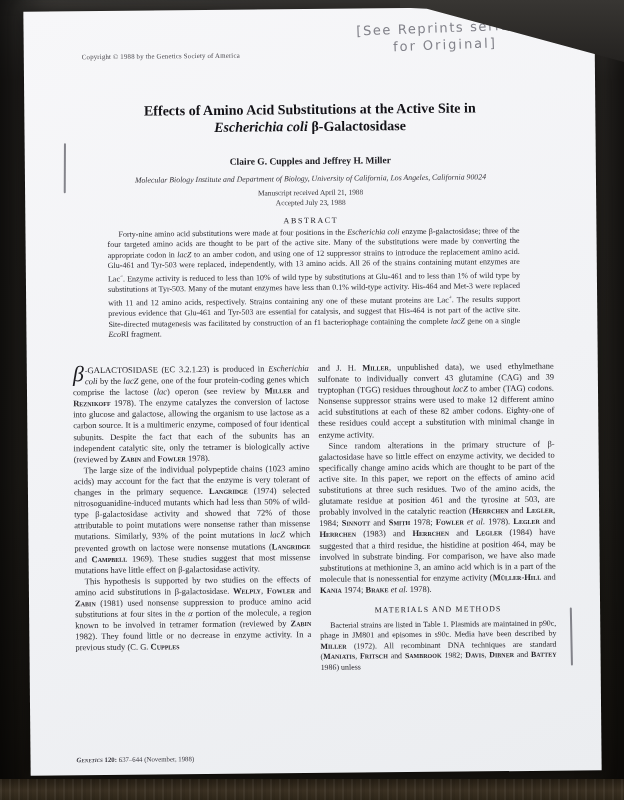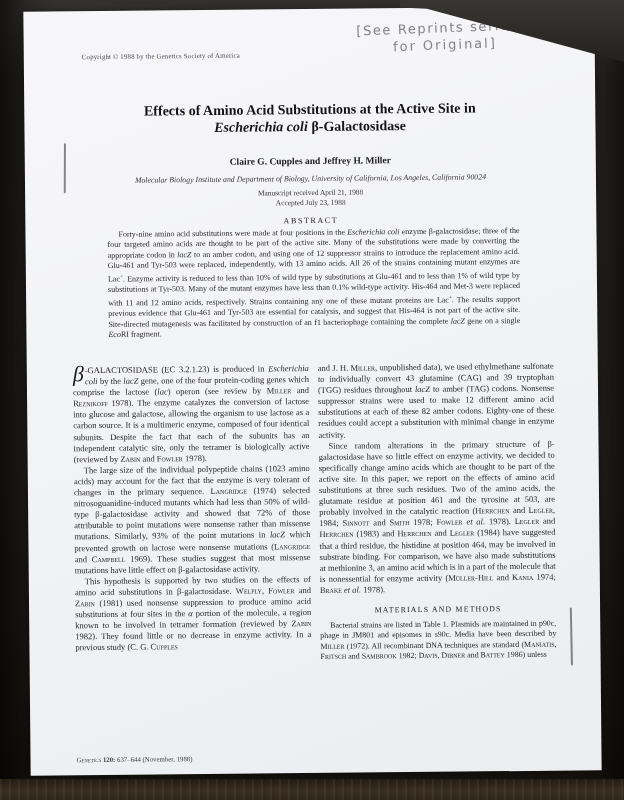--- a/index.html
+++ b/index.html
@@ -43,21 +43,21 @@
     font-size:8px;line-height:10.3px;text-align:justify;text-indent:11px;color:#2b2930;}
   .cols{position:absolute;left:46px;top:354px;width:482px;display:flex;gap:9px;}
   .col{width:236px;font-size:8.5px;line-height:11.1px;text-align:justify;color:#28262c;}
   .col p{margin:0;}
   .col p.indent{text-indent:10px;}
   .dropcap{float:left;font-size:22px;line-height:18px;font-style:italic;
     margin:0 1px 0 0;color:#1c1b20;}
   .methods{margin:9px 0 5px 0;font-weight:normal;text-align:center;
     font-size:7.8px;letter-spacing:1.2px;color:#222026;}
   .col .small{font-size:7.9px;line-height:10.4px;}
-  .sc{font-variant:small-caps;}
+  .sc{font-variant:small-caps;font-weight:bold;}
   sup{font-size:.65em;}
   .footer{position:absolute;left:46px;top:745px;font-size:6.8px;color:#3b3940;}
   .footer .sc{font-style:italic;}
   .mark{position:absolute;width:1.6px;background:#54545c;border-radius:1px;opacity:.7;}
   .mark-left{left:39px;top:132px;height:50px;transform:rotate(.8deg);}
   .mark-right{left:541px;top:601px;height:58px;transform:rotate(-.6deg);}
 </style>
 </head>
 <body>
 

